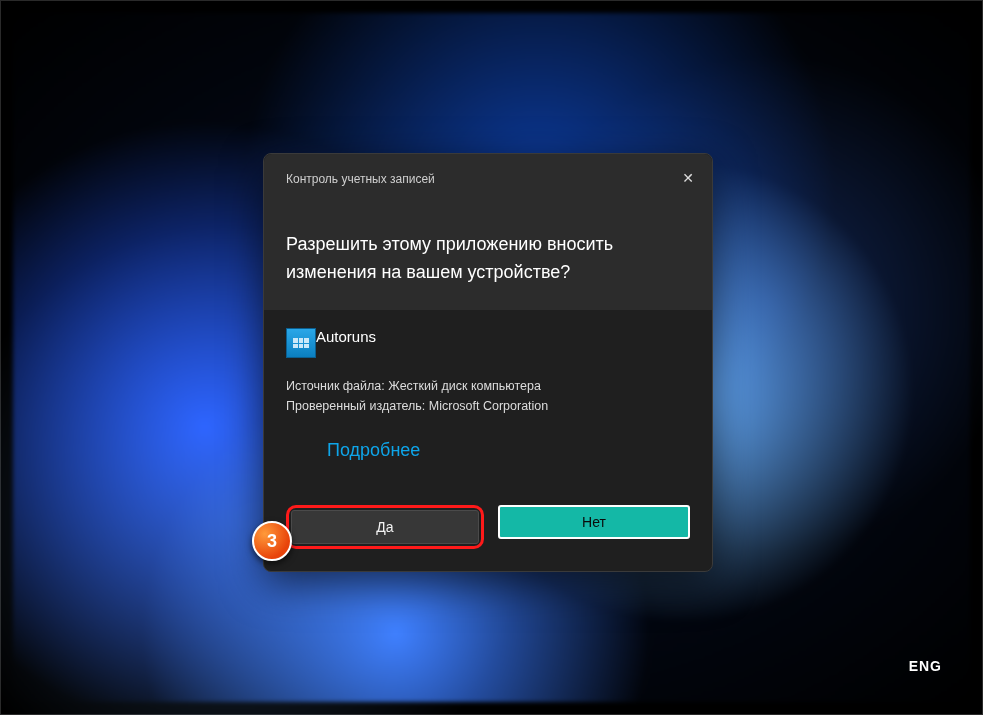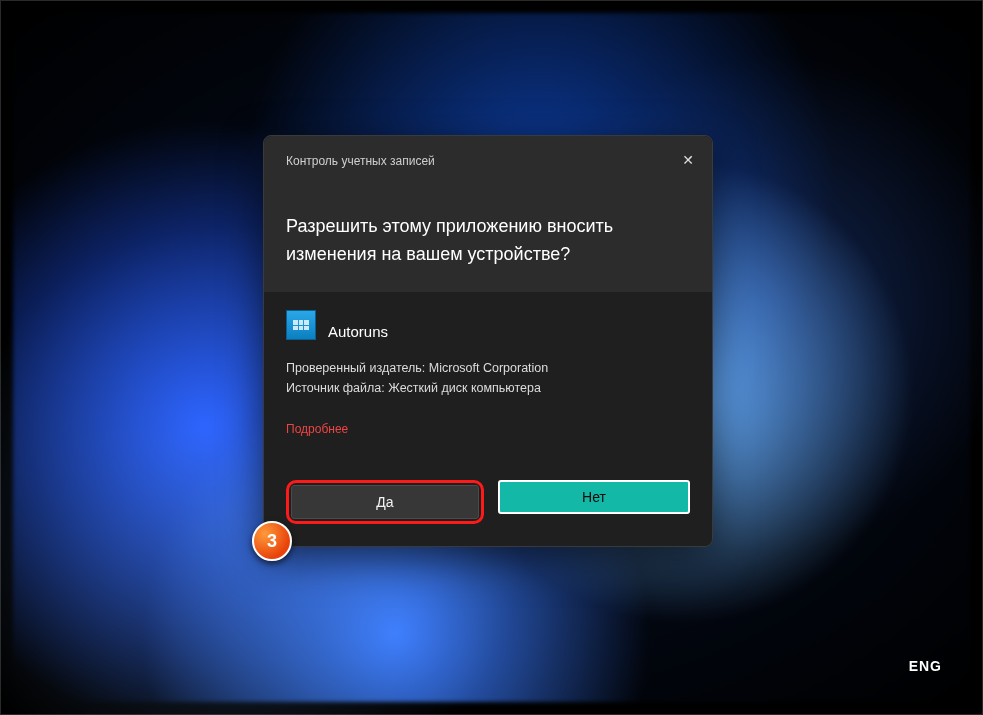--- a/index.html
+++ b/index.html
@@ -46,21 +46,21 @@
   .bg::after {
     width: 500px; height: 500px;
     right: -50px; top: 40px;
     background: radial-gradient(circle, rgba(60,120,255,0.25) 0%, rgba(60,120,255,0) 70%);
   }
 
   
   .uac {
     position: absolute;
     left: 262px;
-    top: 134px;
+    top: 152px;
     width: 448px;
     background: #1f1f1f;
     border: 1px solid #3a3a3a;
     border-radius: 8px;
     box-shadow: 0 12px 40px rgba(0,0,0,0.6);
     color: #eee;
   }
   .uac-header {
     padding: 18px 22px 8px 22px;
     background: #2c2c2c;
@@ -92,22 +92,22 @@
     font-size: 14px;
     cursor: pointer;
     border-radius: 4px;
   }
 
   .uac-body {
     padding: 18px 22px 8px 22px;
   }
   .app-row {
     display: flex;
-    align-items: flex-end;
-    gap: 12px;
+    align-items: flex-start;
+    gap: 0;
     margin-bottom: 18px;
   }
   .app-icon {
     width: 28px;
     height: 28px;
     background: linear-gradient(#2aa7e8,#0b7fc0);
     border: 1px solid #0b5f90;
     display: flex;
     align-items: center;
     justify-content: center;
@@ -128,23 +128,24 @@
   }
   .meta {
     font-size: 12.5px;
     color: #dcdcdc;
     line-height: 20px;
   }
   .details-link {
     display: inline-block;
     margin-top: 24px;
     margin-bottom: 18px;
-    font-size: 12px;
-    color: #ef4444;
+    font-size: 18px;
+    color: #0ea5e9;
     cursor: pointer;
+    margin-left: 41px;
   }
 
   .uac-footer {
     display: flex;
     gap: 14px;
     padding: 18px 22px 22px 22px;
   }
   .btn {
     flex: 1;
     height: 34px;
@@ -226,22 +227,22 @@
               <span></span>
               <span></span>
               <span></span>
               <span></span>
               <span></span>
               <span></span>
             </div>
         </div>
         <div class="app-name">Autoruns</div>
       </div>
+      <div class="meta">Источник файла: Жесткий диск компьютера</div>
       <div class="meta">Проверенный издатель: Microsoft Corporation</div>
-      <div class="meta">Источник файла: Жесткий диск компьютера</div>
       <span class="details-link">Подробнее</span>
     </div>
 
     <div class="uac-footer">
       <div class="yes-highlight">
         <div class="btn btn-yes">Да</div>
       </div>
       <div class="btn btn-no">Нет</div>
     </div>
   </div>

